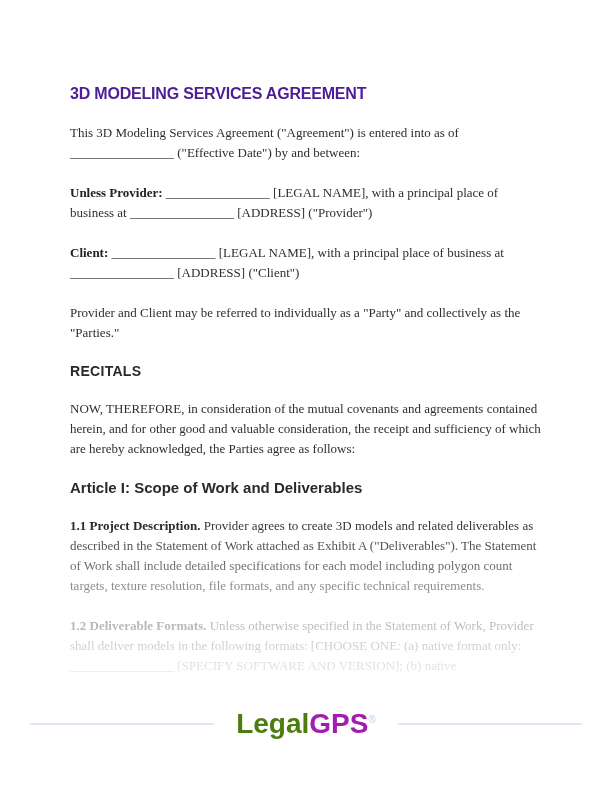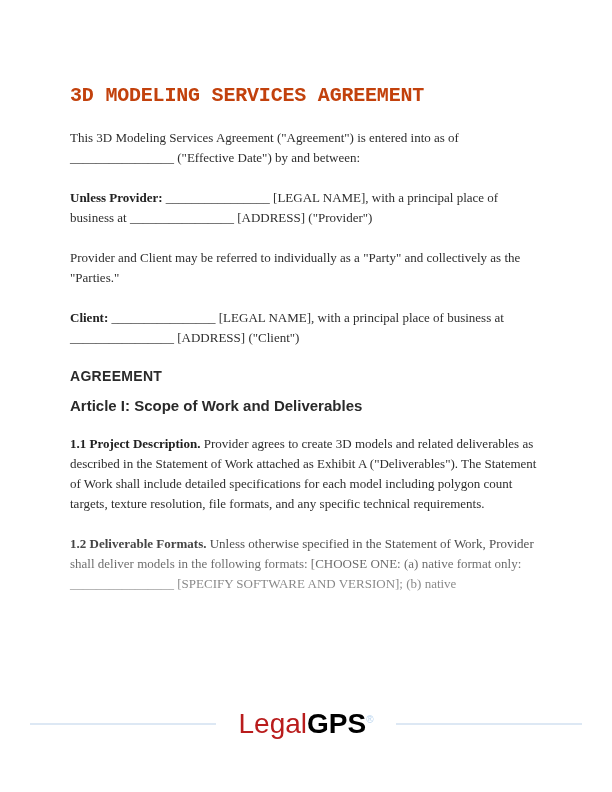--- a/index.html
+++ b/index.html
@@ -16,25 +16,25 @@
     font-family: "Liberation Serif", serif;
     color: #2e2e2e;
   }
   .content {
     position: absolute;
     top: 84px;
     left: 70px;
     width: 473px;
   }
   h1.doc-title {
-    font-family: Liberation Mono, monospace;
-    font-size: 20px;
+    font-family: Liberation Sans, sans-serif;
+    font-size: 16px;
     font-weight: bold;
     letter-spacing: -0.2px;
-    color: #c2410c;
+    color: #4c1d95;
     margin: 0 0 12px 0;
     line-height: 1.2;
   }
   p.para {
     font-size: 13px;
     line-height: 20px;
     margin: 20px 0;
   }
   p.para strong { color: #222222; }
   h2.recitals-heading {
@@ -87,25 +87,25 @@
     height: 2px;
     background: #dde8f4;
   }
   .brand {
     font-family: "Liberation Sans", sans-serif;
     font-size: 28px;
     line-height: 1;
     white-space: nowrap;
   }
   .brand-light {
-    color: #b91c1c;
-    font-weight: normal;
+    color: #4d7c0f;
+    font-weight: bold;
   }
   .brand-bold {
-    color: #000000;
+    color: #a21caf;
     font-weight: bold;
   }
   .brand-tm {
     color: #b9d4ee;
     font-size: 10px;
     vertical-align: super;
     font-weight: normal;
   }
 </style>
 </head>
@@ -113,28 +113,29 @@
 
 <div class="sheet">
   <div class="content">
 
     <h1 class="doc-title">3D MODELING SERVICES AGREEMENT</h1>
 
     <p class="para"><span>This 3D Modeling Services Agreement ("Agreement") is entered into as of ________________ ("Effective Date") by and between:</span></p>
 
     <p class="para"><strong>Unless Provider:</strong><span> ________________ [LEGAL NAME], with a principal place of business at ________________ [ADDRESS] ("Provider")</span></p>
 
+    <p class="para"><strong>Client:</strong><span> ________________ [LEGAL NAME], with a principal place of business at ________________ [ADDRESS] ("Client")</span></p>
+
     <p class="para"><span>Provider and Client may be referred to individually as a "Party" and collectively as the "Parties."</span></p>
 
-    <p class="para"><strong>Client:</strong><span> ________________ [LEGAL NAME], with a principal place of business at ________________ [ADDRESS] ("Client")</span></p>
-
-    <h2 class="recitals-heading">AGREEMENT</h2>
+    <h2 class="recitals-heading">RECITALS</h2>
 
 
 
+    <p class="para"><span>NOW, THEREFORE, in consideration of the mutual covenants and agreements contained herein, and for other good and valuable consideration, the receipt and sufficiency of which are hereby acknowledged, the Parties agree as follows:</span></p>
 
     <h3 class="article-heading">Article I: Scope of Work and Deliverables</h3>
 
     <p class="para"><strong>1.1 Project Description.</strong><span> Provider agrees to create 3D models and related deliverables as described in the Statement of Work attached as Exhibit A ("Deliverables"). The Statement of Work shall include detailed specifications for each model including polygon count targets, texture resolution, file formats, and any specific technical requirements.</span></p>
 
     <p class="para"><strong>1.2 Deliverable Formats.</strong><span> Unless otherwise specified in the Statement of Work, Provider shall deliver models in the following formats: [CHOOSE ONE: (a) native format only: ________________ [SPECIFY SOFTWARE AND VERSION]; (b) native</span></p>
 
   </div>
 
   <div class="fade-overlay"></div>

